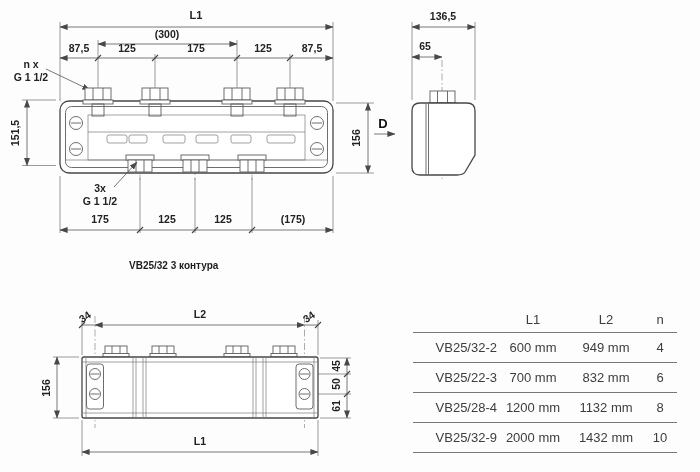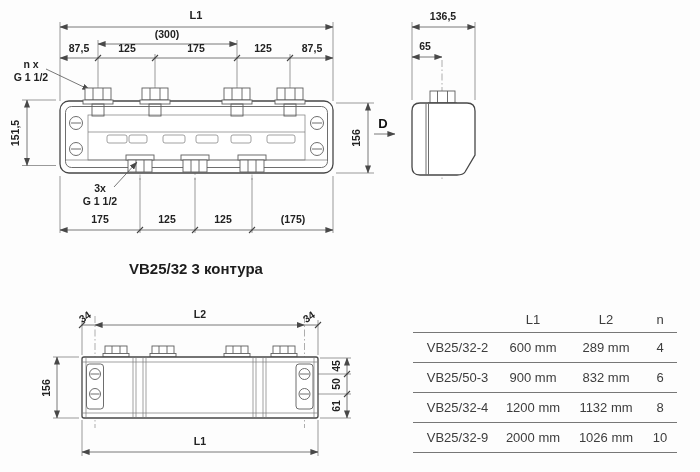--- a/index.html
+++ b/index.html
@@ -11,29 +11,29 @@
   .dimlabel{font-size:11px;font-weight:700;fill:#222;}
   .viewlabel{font-size:13px;font-weight:700;fill:#111;}
   .outline{fill:#ffffff;stroke:#474747;stroke-width:1.3;}
   .thin{fill:none;stroke:#5e5e5e;stroke-width:0.9;}
   .lighter{fill:none;stroke:#7a7a7a;stroke-width:0.7;}
   .dimline{stroke:#565656;stroke-width:0.8;fill:none;}
   .extline{stroke:#6f6f6f;stroke-width:0.7;fill:none;}
   .center{stroke:#8a8a8a;stroke-width:0.7;fill:none;stroke-dasharray:7 2.5 1.5 2.5;}
   .tick{stroke:#444;stroke-width:1.1;}
 
-  #caption{position:absolute;left:129px;top:260px;font-size:15px;font-weight:700;color:#1d1d1d;}
+  #caption{position:absolute;left:129px;top:260px;font-size:10px;font-weight:700;color:#1d1d1d;}
 
   #spec-table{position:absolute;left:413px;top:306px;width:264px;color:#3d3d3d;font-size:13px;}
   #spec-table .trow{display:grid;grid-template-columns:84px 72px 74px 34px;align-items:center;
                     border-bottom:1.4px solid #777;}
   #spec-table .thead{height:26px;}
   #spec-table .tdata{height:29px;}
   #spec-table .cell{text-align:center;white-space:nowrap;}
-  #spec-table .cell.model{text-align:center;padding-left:5px;}
+  #spec-table .cell.model{text-align:right;padding-left:5px;}
 </style>
 </head>
 <body>
 
 <div id="page">
 
 <svg width="700" height="472" viewBox="0 0 700 472">
   <defs>
     <marker id="arr" viewBox="0 0 8 6" markerWidth="8" markerHeight="6" refX="7.6" refY="3" orient="auto-start-reverse" markerUnits="userSpaceOnUse">
       <path d="M0,0 L8,3 L0,6 Z" fill="#484848"></path>
@@ -326,36 +326,36 @@
 <div id="spec-table">
   <div class="trow thead">
     <div class="cell model"></div>
     <div class="cell">L1</div>
     <div class="cell">L2</div>
     <div class="cell">n</div>
   </div>
   <div class="trow tdata">
     <div class="cell model">VB25/32-2</div>
     <div class="cell">600 mm</div>
-    <div class="cell">289 mm</div>
+    <div class="cell">949 mm</div>
     <div class="cell">4</div>
   </div>
   <div class="trow tdata">
-    <div class="cell model">VB25/50-3</div>
-    <div class="cell">900 mm</div>
+    <div class="cell model">VB25/22-3</div>
+    <div class="cell">700 mm</div>
     <div class="cell">832 mm</div>
     <div class="cell">6</div>
   </div>
   <div class="trow tdata">
-    <div class="cell model">VB25/32-4</div>
+    <div class="cell model">VB25/28-4</div>
     <div class="cell">1200 mm</div>
     <div class="cell">1132 mm</div>
     <div class="cell">8</div>
   </div>
   <div class="trow tdata">
     <div class="cell model">VB25/32-9</div>
     <div class="cell">2000 mm</div>
-    <div class="cell">1026 mm</div>
+    <div class="cell">1432 mm</div>
     <div class="cell">10</div>
   </div>
 </div>
 
 </div>
 
 </body></html>

